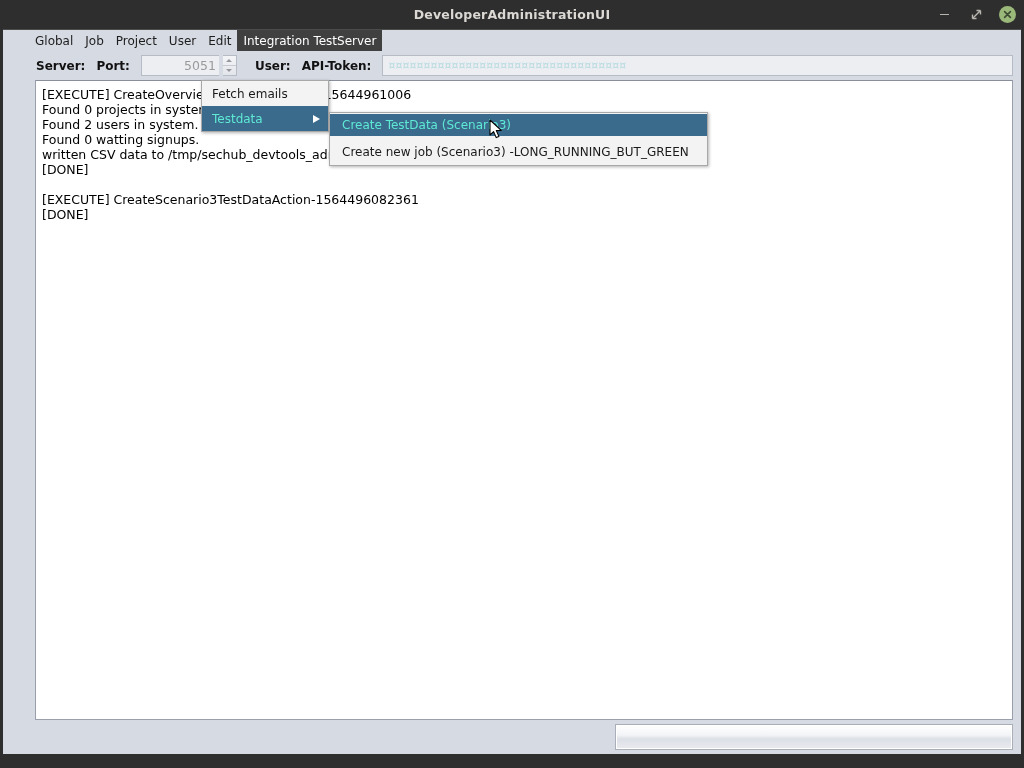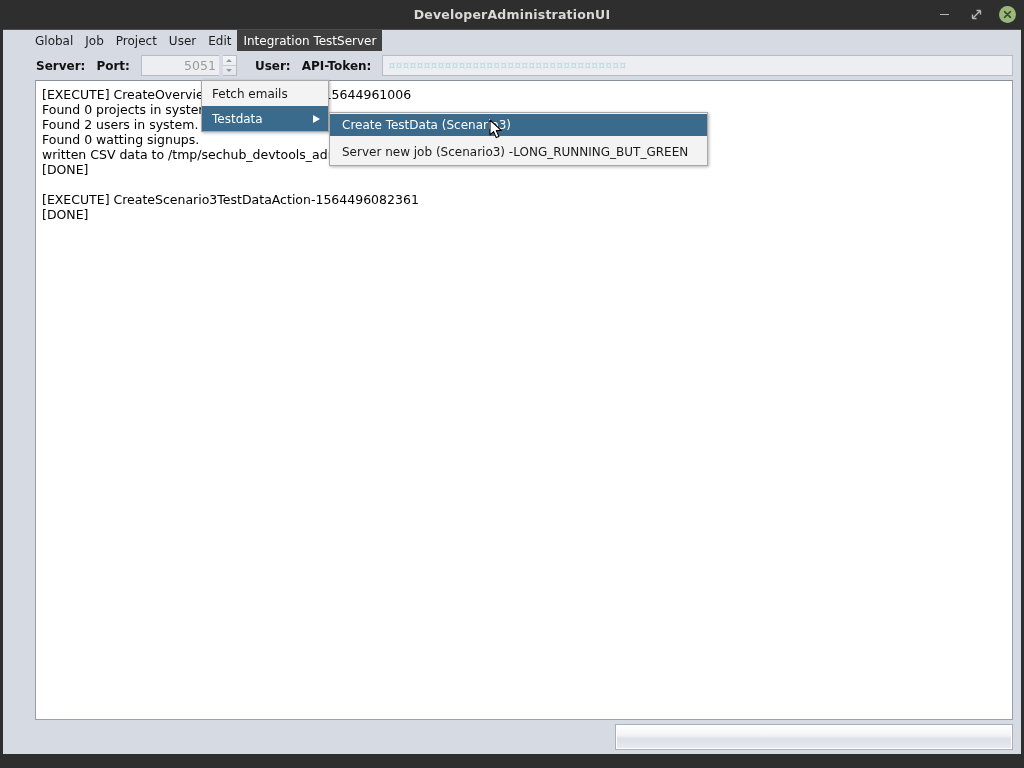--- a/index.html
+++ b/index.html
@@ -253,21 +253,21 @@
     height: 25px;
     display: flex;
     align-items: center;
     padding: 0 10px;
     color: #1a1a1a;
     white-space: nowrap;
     position: relative;
   }
   .popup-row.highlight {
     background: #3a6a8c;
-    color: #ffffff;
+    color: #5eead4;
   }
   .submenu-arrow {
     position: absolute;
     right: 8px;
     width: 0; height: 0;
     border-top: 4.5px solid transparent;
     border-bottom: 4.5px solid transparent;
     border-left: 7px solid #ffffff;
   }
   #menu-testdata {
@@ -365,21 +365,21 @@
       <div class="popup-row">Fetch emails</div>
       <div class="popup-row highlight">
         <span>Testdata</span>
         <span class="submenu-arrow"></span>
       </div>
     </div>
 
     <div class="popup" id="menu-testdata">
       <div class="popup-row highlight">Create TestData (Scenario3)</div>
       <div class="menu-gap"></div>
-      <div class="popup-row">Server new job (Scenario3) -LONG_RUNNING_BUT_GREEN</div>
+      <div class="popup-row">Create new job (Scenario3) -LONG_RUNNING_BUT_GREEN</div>
     </div>
 
     <div class="cursor">
       <svg width="16" height="22" viewBox="0 0 16 22">
         <path d="M1 1 L1 16 L4.6 12.6 L7.2 18.6 L9.9 17.4 L7.3 11.6 L12.2 11.4 Z" fill="#ffffff" stroke="#000000" stroke-width="1.1" stroke-linejoin="round"></path>
       </svg>
     </div>
 
   </div>
 </div>

